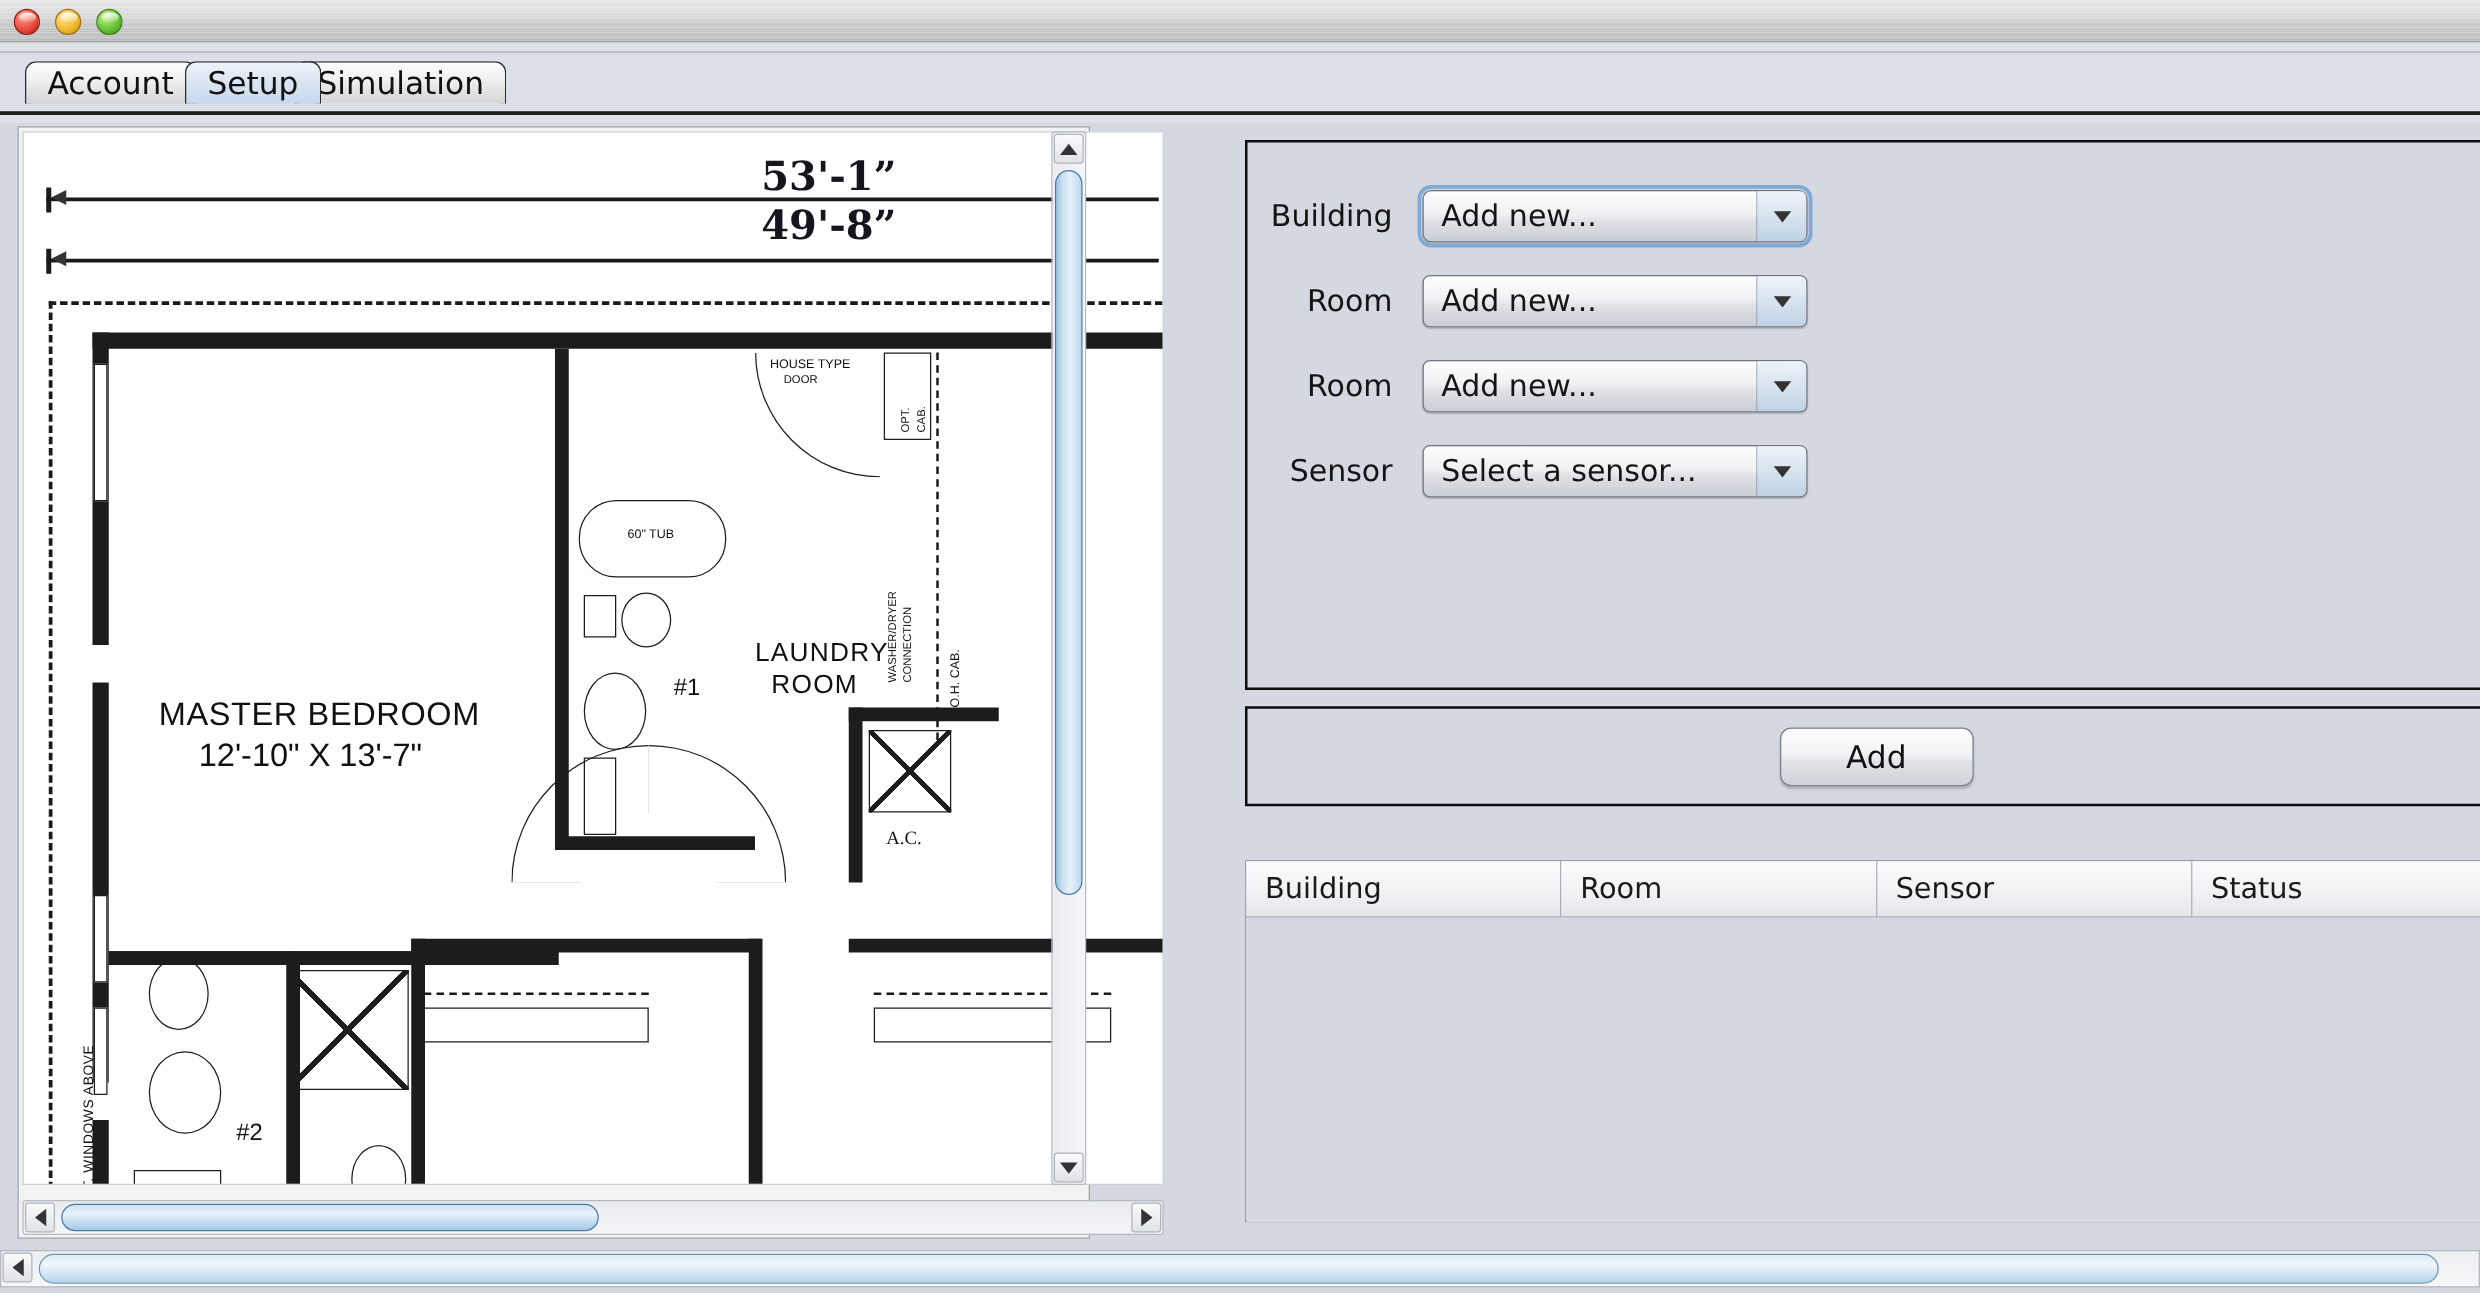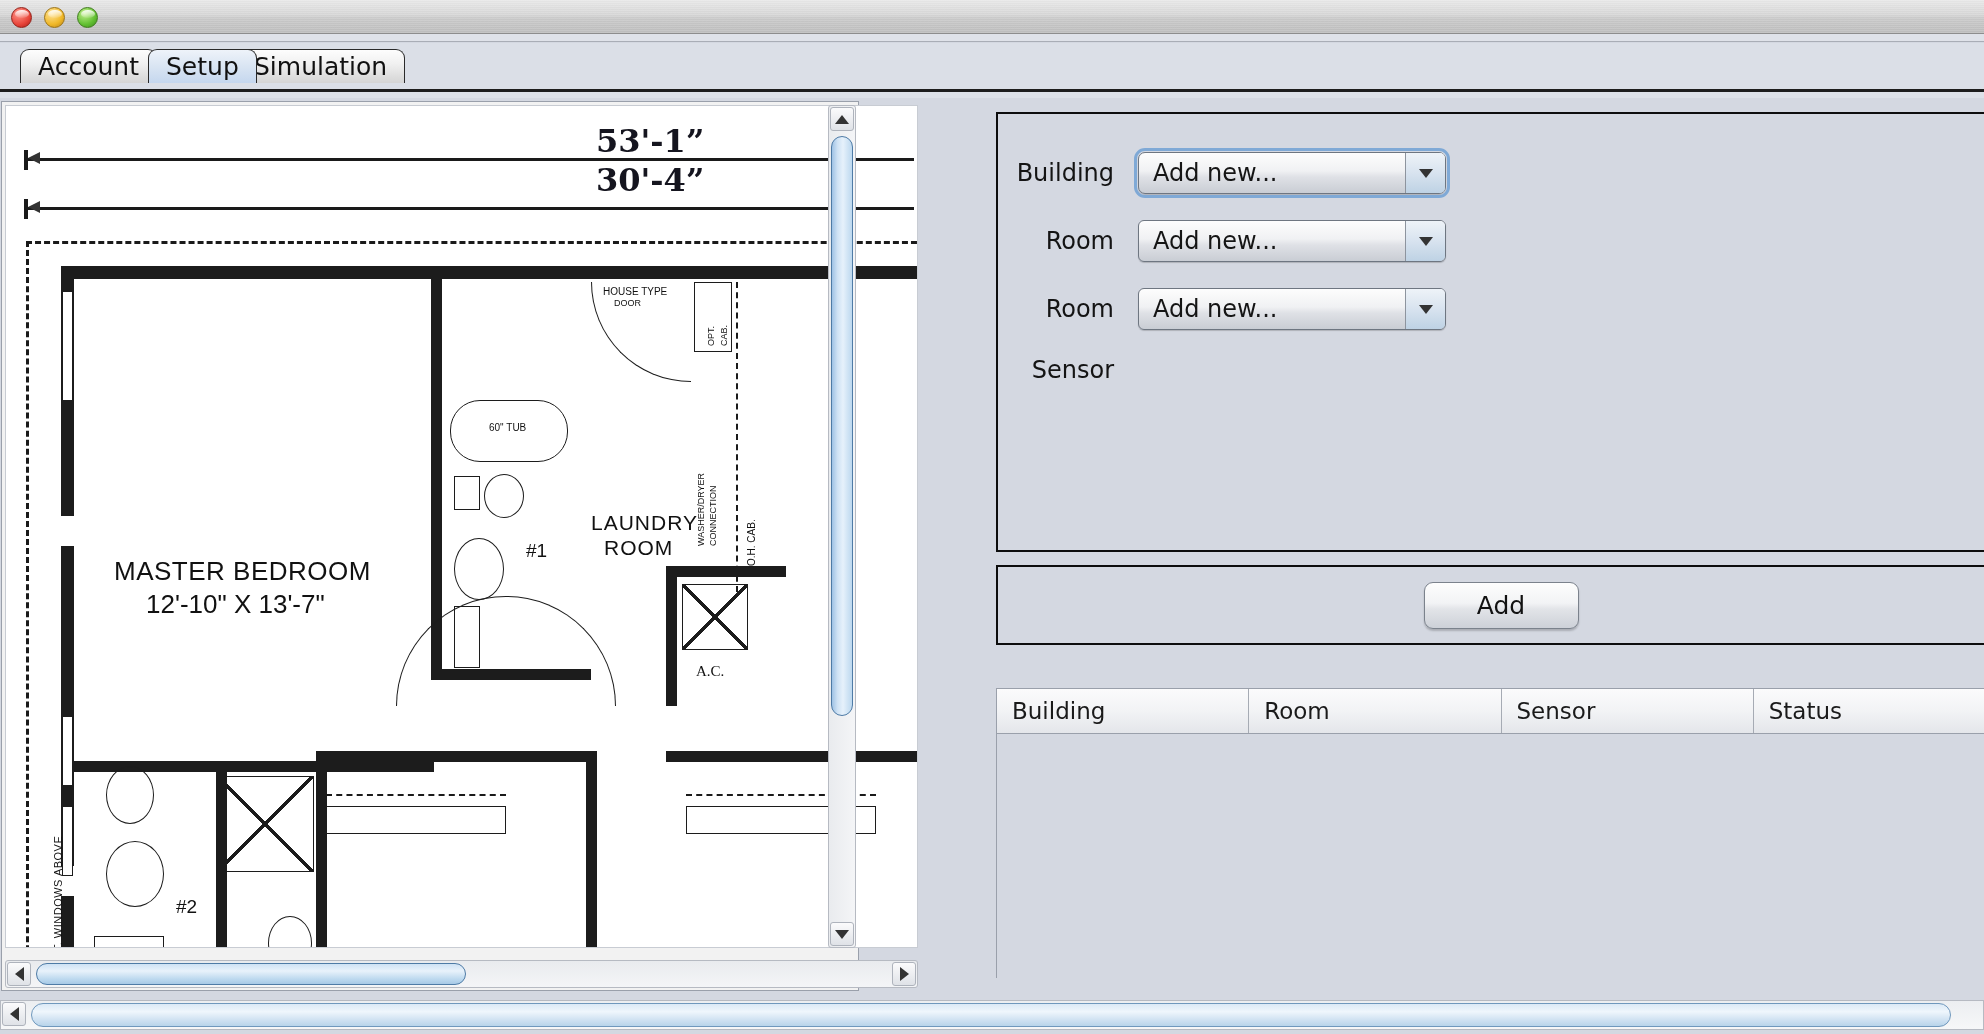--- a/index.html
+++ b/index.html
@@ -52,21 +52,21 @@
     z-index: 4;
   }
   #tab-account { left: 20px; }
   #tab-setup   { left: 148px; z-index: 5; }
   #tab-simulation { left: 236px; }
   #tabline { position:absolute; left:0; top:89px; width:1984px; height:3px; background:#1d1d1d; }
   #tabline2 { position:absolute; left:0; top:92px; width:1984px; height:6px; background:#dde1e8; }
 
   
   #img-panel {
-    position: absolute; left: 1px; top: 101px; width: 858px; height: 890px;
+    position: absolute; left: 14px; top: 101px; width: 858px; height: 890px;
     background: #f2f2f2;
     border: 1px solid #9aa0ab;
   }
   #img-viewport {
     position: absolute; left: 3px; top: 3px; width: 913px; height: 843px;
     background: #ffffff; overflow: hidden;
     border: 1px solid #c8ccd3;
   }
   #floorplan { position:absolute; left: 0px; top: 0px; width: 930px; height: 1060px; }
 
@@ -214,21 +214,21 @@
     <div id="floorplan">
 
       <div class="ln" style="left:18px; top:52px; width:890px; height:3px;"></div>
       <div class="ln" style="left:18px; top:44px; width:4px; height:20px;"></div>
       <div class="tri tri-left" style="position:absolute;left:22px;top:46px;border-right-width:12px;border-top-width:6px;border-bottom-width:6px;"></div>
       <div class="fp-dim" style="left:590px; top:16px; font-size:32px;">53'-1”</div>
 
       <div class="ln" style="left:18px; top:101px; width:890px; height:3px;"></div>
       <div class="ln" style="left:18px; top:93px; width:4px; height:20px;"></div>
       <div class="tri tri-left" style="position:absolute;left:22px;top:95px;border-right-width:12px;border-top-width:6px;border-bottom-width:6px;"></div>
-      <div class="fp-dim" style="left:590px; top:55px; font-size:32px;">30'-4”</div>
+      <div class="fp-dim" style="left:590px; top:55px; font-size:32px;">49'-8”</div>
 
       <div style="position:absolute;left:20px;top:135px;width:900px;height:0;border-top:3px dashed #1a1a1a;"></div>
       <div style="position:absolute;left:20px;top:135px;width:0;height:900px;border-left:3px dashed #1a1a1a;"></div>
 
       <div class="wall" style="left:55px;top:160px;width:860px;height:13px;"></div>
       <div class="wall" style="left:55px;top:160px;width:13px;height:250px;"></div>
       <div class="wall" style="left:55px;top:440px;width:13px;height:320px;"></div>
       <div class="wall" style="left:55px;top:790px;width:13px;height:180px;"></div>
 
       <div class="thin" style="left:56px;top:185px;width:11px;height:110px;background:#fff;"></div>
@@ -350,20 +350,26 @@
     <div class="combo">
       <span class="combo-text">Add new...</span>
       <span class="combo-arrowbox">
         <span class="tri tri-down"></span>
       </span>
     </div>
   </div>
 
   <div class="form-row" style="left:0; top:242px; width:100%;">
     <div class="form-label">Sensor</div>
+    <div class="combo">
+      <span class="combo-text">Select a sensor...</span>
+      <span class="combo-arrowbox">
+        <span class="tri tri-down"></span>
+      </span>
+    </div>
   </div>
 </div>
 
 <div id="action-panel">
   <div id="add-button">
     <span>Add</span>
   </div>
 </div>
 
 <div id="table-panel">

